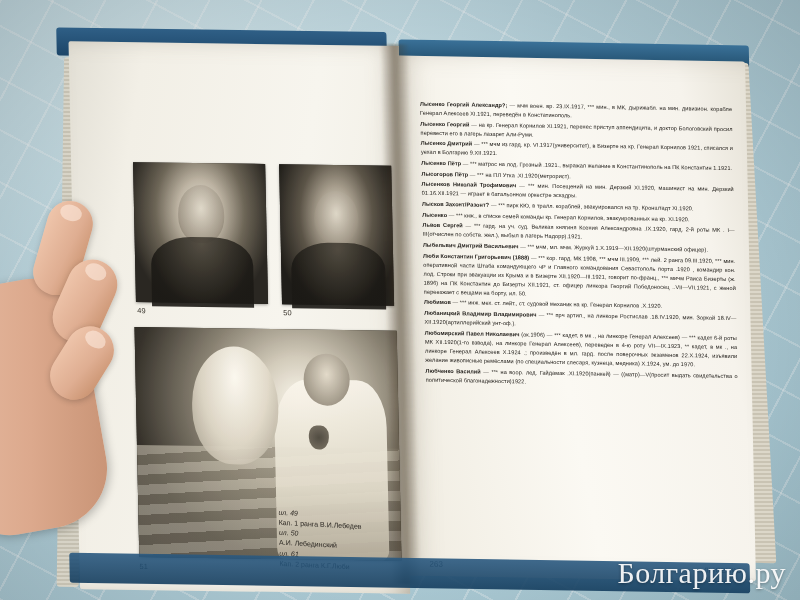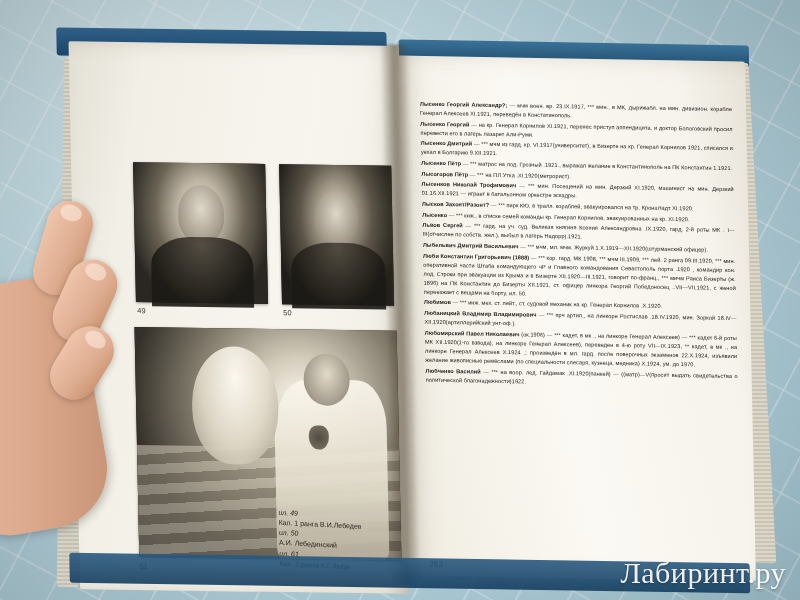--- a/index.html
+++ b/index.html
@@ -313,13 +313,13 @@
       <div class="nail" style="left:10px;top:4px;"></div>
     </div>
   <div class="finger fg2">
       <div class="nail" style="left:12px;top:4px;"></div>
     </div>
   <div class="finger fg3">
       <div class="nail" style="left:12px;top:4px;"></div>
     </div>
 </div>
 
-<div class="wm">Лабиринт.ру</div>
+<div class="wm">Болгарию.ру</div>
 
 </body></html>

